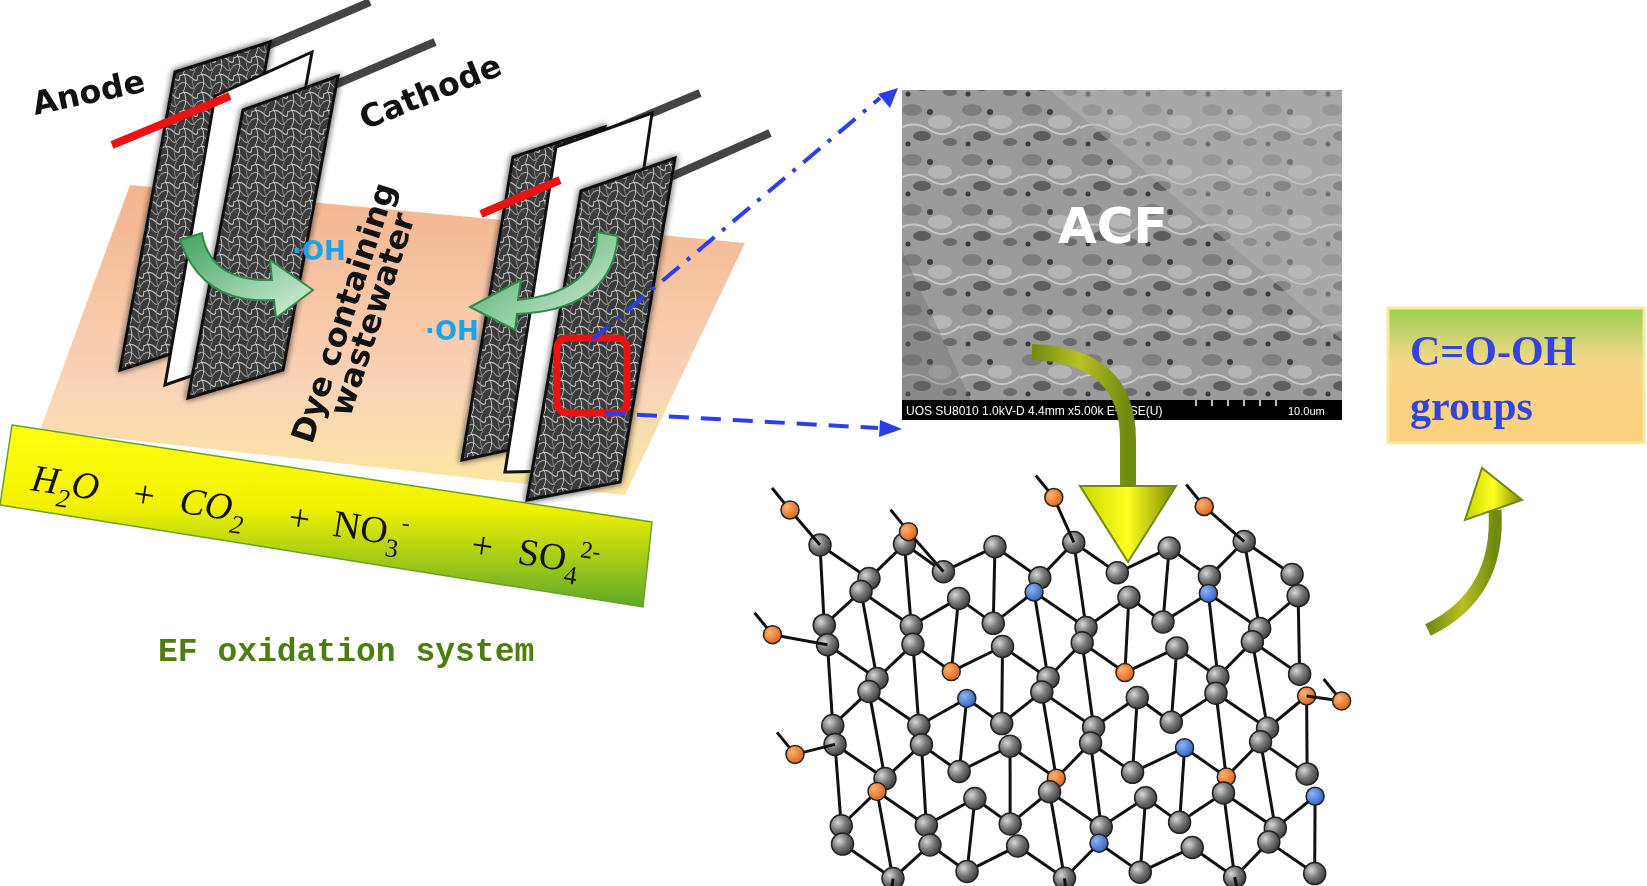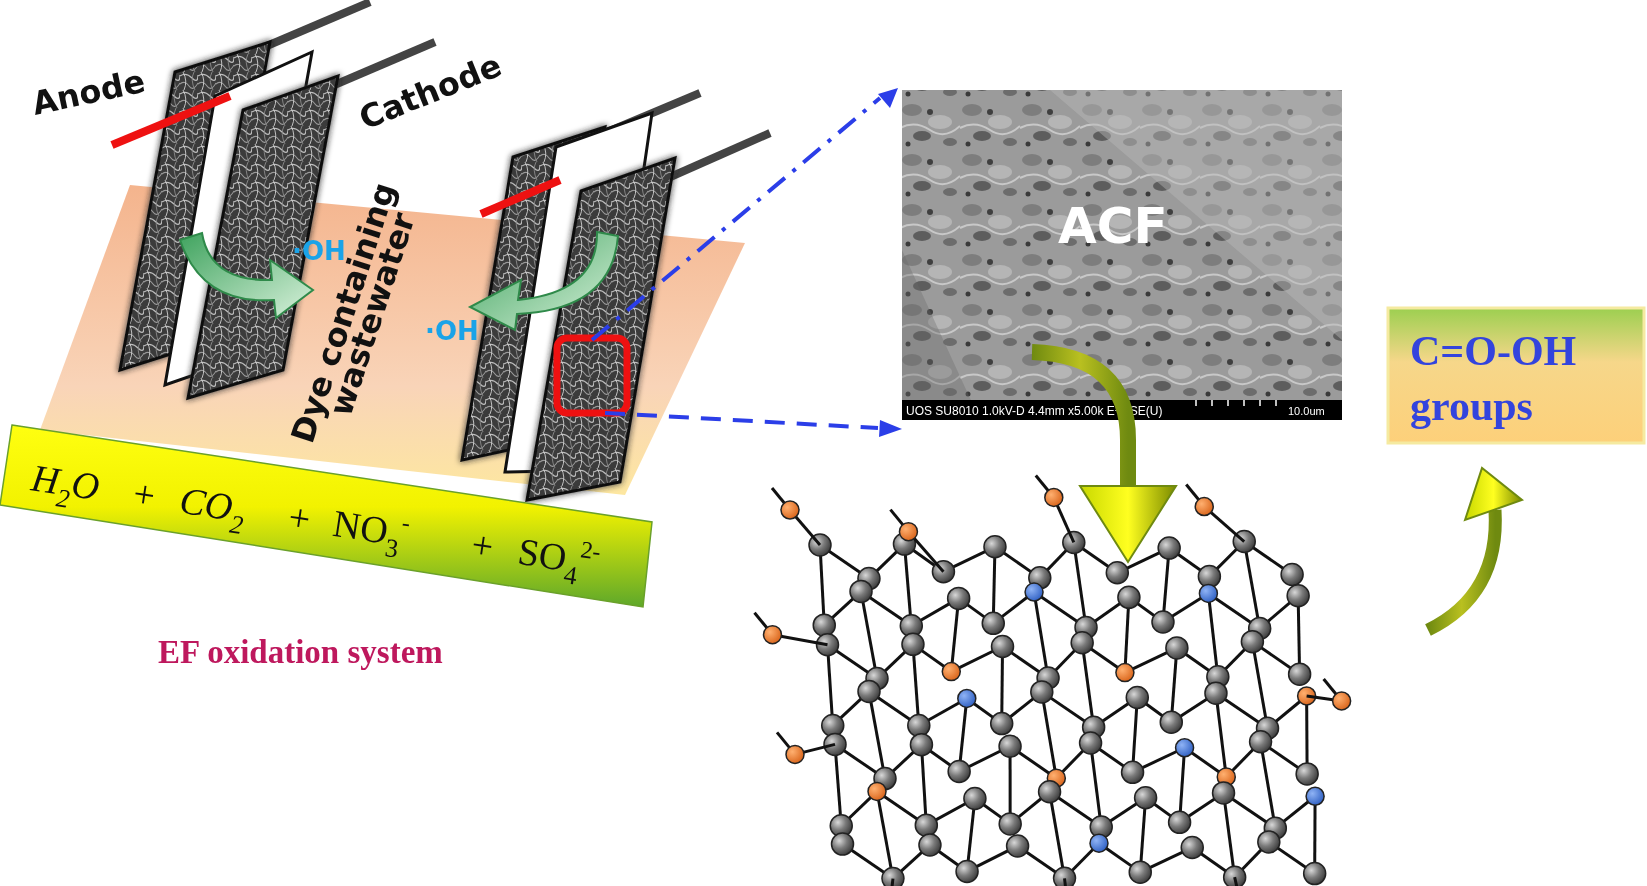--- a/index.html
+++ b/index.html
@@ -1,20 +1,20 @@
 <!DOCTYPE html>
 <html><head>
 <meta charset="utf-8">
 <style>
   html,body{margin:0;padding:0;background:#ffffff;}
   body{width:1647px;height:886px;position:relative;overflow:hidden;font-family:"DejaVu Sans",sans-serif;}
   #stage{position:absolute;left:0;top:0;width:1647px;height:886px;}
   .lbl{font-family:"DejaVu Sans",sans-serif;font-weight:bold;fill:#111;}
   .serif{font-family:"Liberation Serif","DejaVu Serif",serif;}
-  .footer-label{position:absolute;left:158px;top:634px;font-family:Liberation Serif, serif;font-weight:bold;font-size:33px;color:#be185d;}
+  .footer-label{position:absolute;left:158px;top:634px;font-family:Liberation Mono, monospace;font-weight:bold;font-size:33px;color:#4d7c0f;}
 </style>
 </head>
 <body>
 
 <svg id="stage" width="1647" height="886" viewBox="0 0 1647 886" xmlns="http://www.w3.org/2000/svg">
   <defs>
     <linearGradient id="waterGrad" x1="0" y1="0" x2="0" y2="1">
       <stop offset="0" stop-color="#f4b48d"></stop>
       <stop offset="0.65" stop-color="#f9d4b8"></stop>
       <stop offset="1" stop-color="#fde7a0"></stop>

